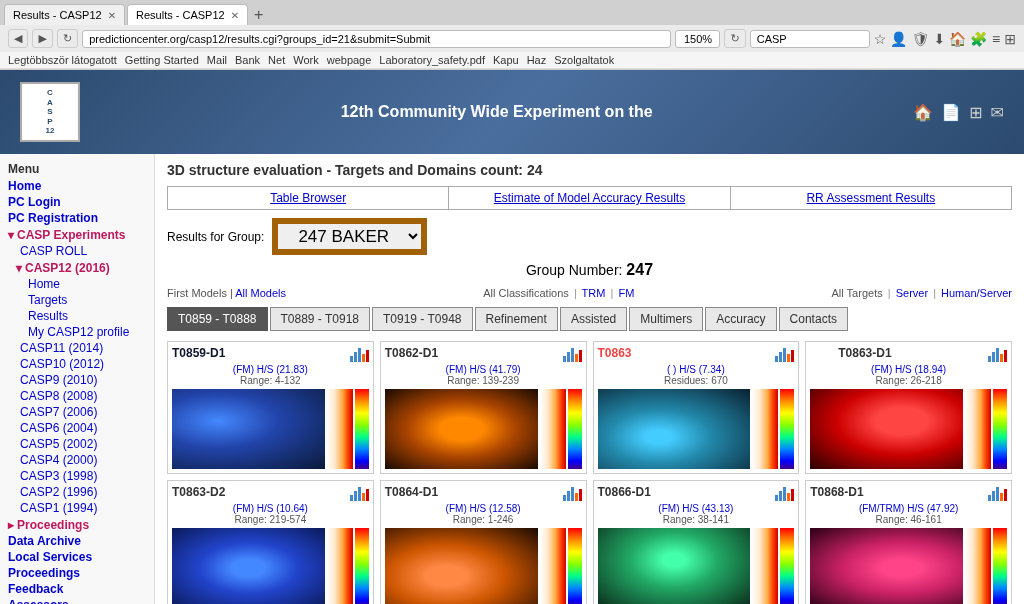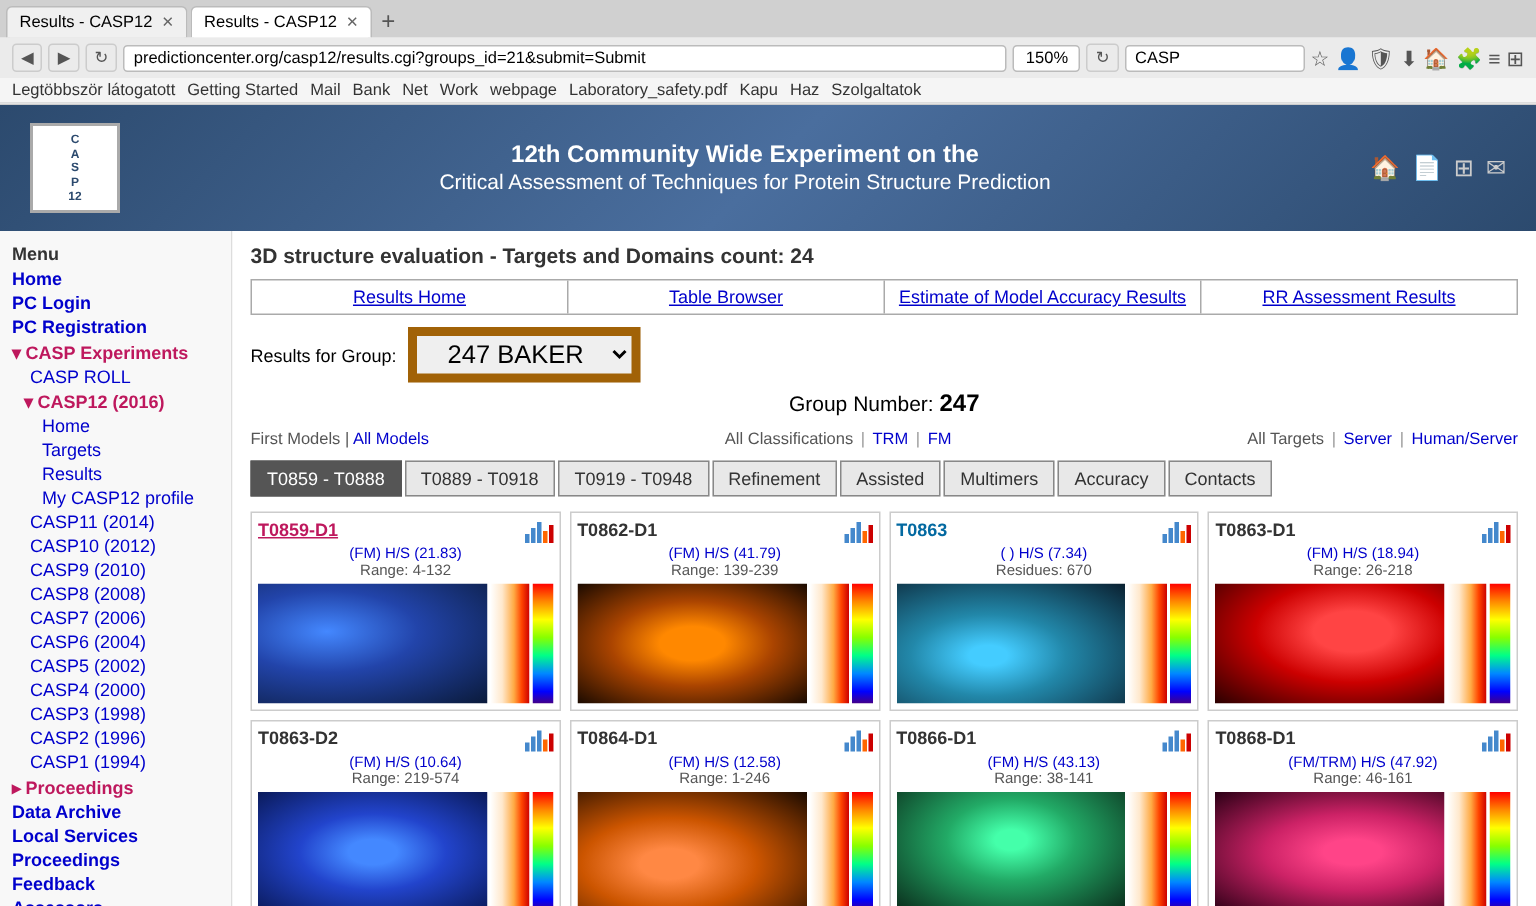--- a/index.html
+++ b/index.html
@@ -148,21 +148,20 @@
 <div class="page">
 
   <div class="site-header">
     <div class="site-logo">
       <div class="logo-text">
         <div style="color:#2c4a6e;font-size:8px;font-weight:bold;text-align:center;">C<br>A<br>S<br>P<br>12</div>
       </div>
     </div>
     <div class="site-title">
       <div style="font-size:16px;font-weight:bold;">12th Community Wide Experiment on the</div>
-      <div style="font-size:14px;">Critical Assessment of Techniques for Protein Structure Prediction</div>
     </div>
     <div class="header-icons">
       <span class="header-icon">🏠</span>
       <span class="header-icon">📄</span>
       <span class="header-icon">⊞</span>
       <span class="header-icon">✉</span>
     </div>
   </div>
 
   <div class="main-content">
@@ -202,21 +201,20 @@
       <a class="sidebar-link bold">Proceedings</a>
       <a class="sidebar-link bold">Feedback</a>
       <a class="sidebar-link bold">Assessors</a>
 
     </div>
 
     <div class="content">
       <div class="content-title">3D structure evaluation - Targets and Domains count: 24</div>
 
       <div class="nav-tabs">
-        <div class="nav-tab">Results Home</div>
         <div class="nav-tab">Table Browser</div>
         <div class="nav-tab">Estimate of Model Accuracy Results</div>
         <div class="nav-tab">RR Assessment Results</div>
       </div>
 
       <div class="group-row">
         <span>Results for Group:</span>
         <select class="group-select">
           <option>247 BAKER</option>
         </select>
@@ -255,21 +253,21 @@
         <div class="target-tab">Refinement</div>
         <div class="target-tab">Assisted</div>
         <div class="target-tab">Multimers</div>
         <div class="target-tab">Accuracy</div>
         <div class="target-tab">Contacts</div>
       </div>
 
       <div class="results-grid" id="results-grid">
       <div class="result-card">
     <div style="display:flex;justify-content:space-between;align-items:flex-start;margin-bottom:2px;">
-    <span style="font-size:12px;font-weight:bold;color:#be185d;text-decoration:underline;">T0859-D1</span>
+    <span style="font-size:12px;font-weight:bold;color:#0f172a;">T0859-D1</span>
     <div style="display:flex;align-items:flex-end;gap:1px;height:16px;">
       <span style="background:#4488cc;display:block;width:3px;height:6px;"></span>
       <span style="background:#4488cc;display:block;width:3px;height:10px;"></span>
       <span style="background:#4488cc;display:block;width:3px;height:14px;"></span>
       <span style="background:#ff6600;display:block;width:3px;height:8px;"></span>
       <span style="background:#cc0000;display:block;width:3px;height:12px;"></span>
     </div>
   </div>
     <div style="font-size:10px;color:#0000cc;text-align:center;">(FM) H/S (21.83)</div>
     <div style="font-size:10px;color:#555;text-align:center;margin-bottom:3px;">Range: 4-132</div>
@@ -305,21 +303,21 @@
       <div style="width:26px;overflow:hidden;">
         <div class="chart-vis" style="width:100%;height:100%;"></div>
       </div>
       <div style="width:14px;overflow:hidden;">
         <div class="strip-vis" style="width:100%;height:100%;"></div>
       </div>
     </div>
   </div>
           <div class="result-card">
     <div style="display:flex;justify-content:space-between;align-items:flex-start;margin-bottom:2px;">
-    <span style="font-size:12px;font-weight:bold;color:#0369a1;">T0863</span>
+    <span style="font-size:12px;font-weight:bold;color:#ef4444;">T0863</span>
     <div style="display:flex;align-items:flex-end;gap:1px;height:16px;">
       <span style="background:#4488cc;display:block;width:3px;height:6px;"></span>
       <span style="background:#4488cc;display:block;width:3px;height:10px;"></span>
       <span style="background:#4488cc;display:block;width:3px;height:14px;"></span>
       <span style="background:#ff6600;display:block;width:3px;height:8px;"></span>
       <span style="background:#cc0000;display:block;width:3px;height:12px;"></span>
     </div>
   </div>
     <div style="font-size:10px;color:#0000cc;text-align:center;">( ) H/S (7.34)</div>
     <div style="font-size:10px;color:#555;text-align:center;margin-bottom:3px;">Residues: 670</div>
@@ -330,21 +328,21 @@
       <div style="width:26px;overflow:hidden;">
         <div class="chart-vis" style="width:100%;height:100%;"></div>
       </div>
       <div style="width:14px;overflow:hidden;">
         <div class="strip-vis" style="width:100%;height:100%;"></div>
       </div>
     </div>
   </div>
           <div class="result-card">
     <div style="display:flex;justify-content:space-between;align-items:flex-start;margin-bottom:2px;">
-    <span style="font-size:12px;font-weight:bold;color:#333;">T0863-D1</span>
+    <span style="font-size:12px;font-weight:bold;color:#333;margin-left:28px;">T0863-D1</span>
     <div style="display:flex;align-items:flex-end;gap:1px;height:16px;">
       <span style="background:#4488cc;display:block;width:3px;height:6px;"></span>
       <span style="background:#4488cc;display:block;width:3px;height:10px;"></span>
       <span style="background:#4488cc;display:block;width:3px;height:14px;"></span>
       <span style="background:#ff6600;display:block;width:3px;height:8px;"></span>
       <span style="background:#cc0000;display:block;width:3px;height:12px;"></span>
     </div>
   </div>
     <div style="font-size:10px;color:#0000cc;text-align:center;">(FM) H/S (18.94)</div>
     <div style="font-size:10px;color:#555;text-align:center;margin-bottom:3px;">Range: 26-218</div>

